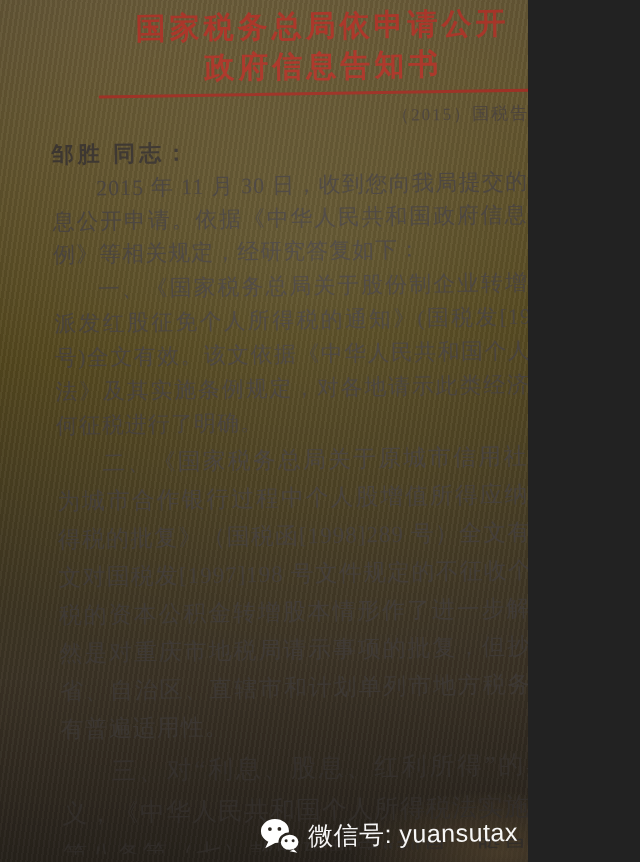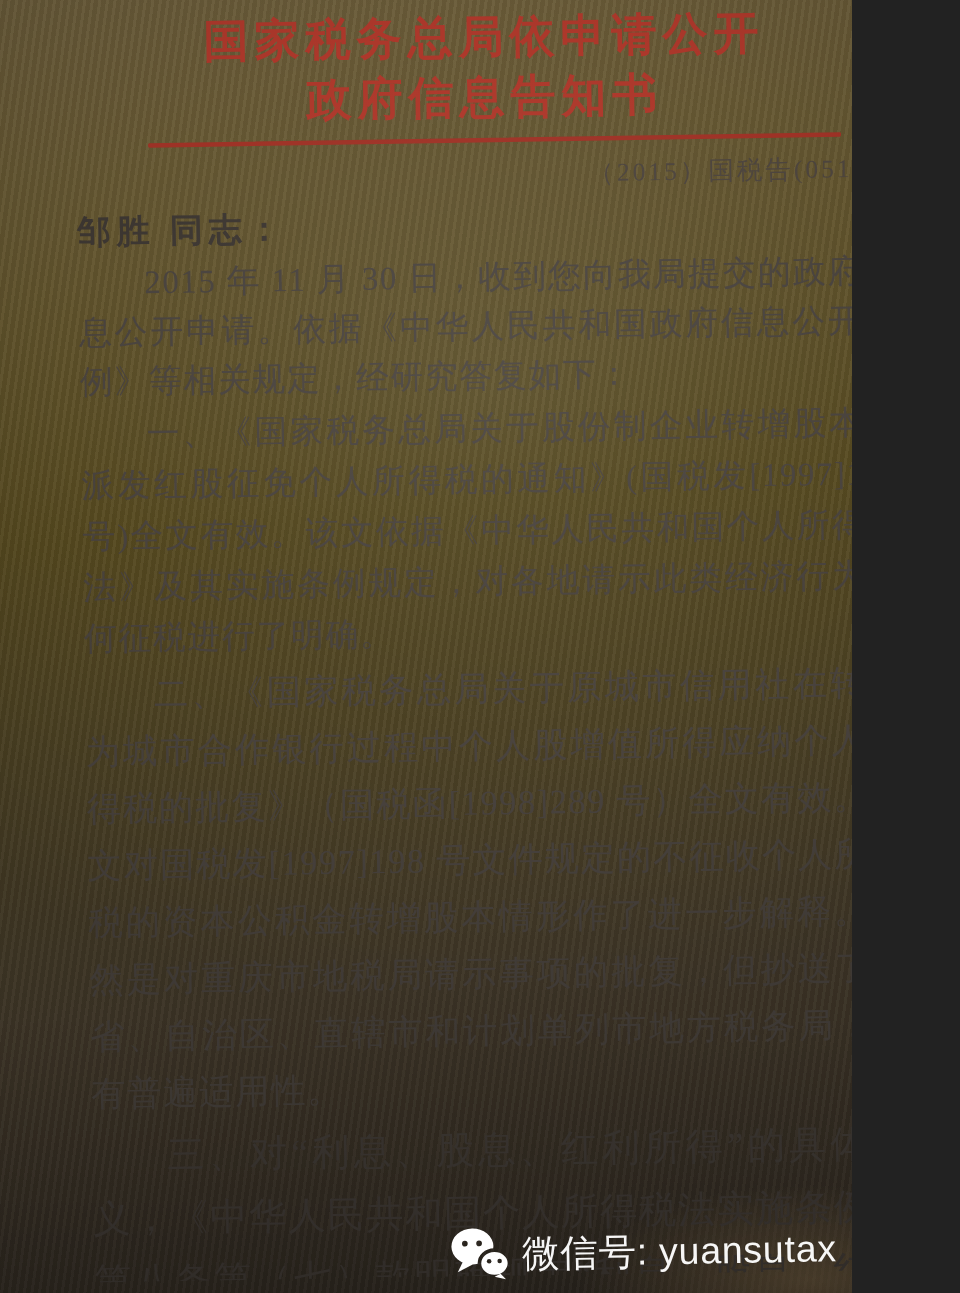--- a/index.html
+++ b/index.html
@@ -1,18 +1,18 @@
 <!DOCTYPE html>
 <html><head>
 <meta charset="utf-8">
 <style>
   html,body{margin:0;padding:0;background:#222;}
   .photo{
     position:relative;
-    width:568px;height:862px;
+    width:528px;height:862px;
     overflow:hidden;
     font-family:"Liberation Serif","DejaVu Serif",serif;
     
     background:
       radial-gradient(220px 90px at 95% 99%, rgba(138,112,74,.55), rgba(0,0,0,0) 70%),
       repeating-linear-gradient(98deg, rgba(255,255,255,.035) 0 2px, rgba(0,0,0,.05) 2px 5px),
       linear-gradient(175deg,#6e5f3c 0%,#63552f 18%,#55491f 40%,#463c2c 75%,#352e26 100%);
     text-decoration: underline;
   }
   

